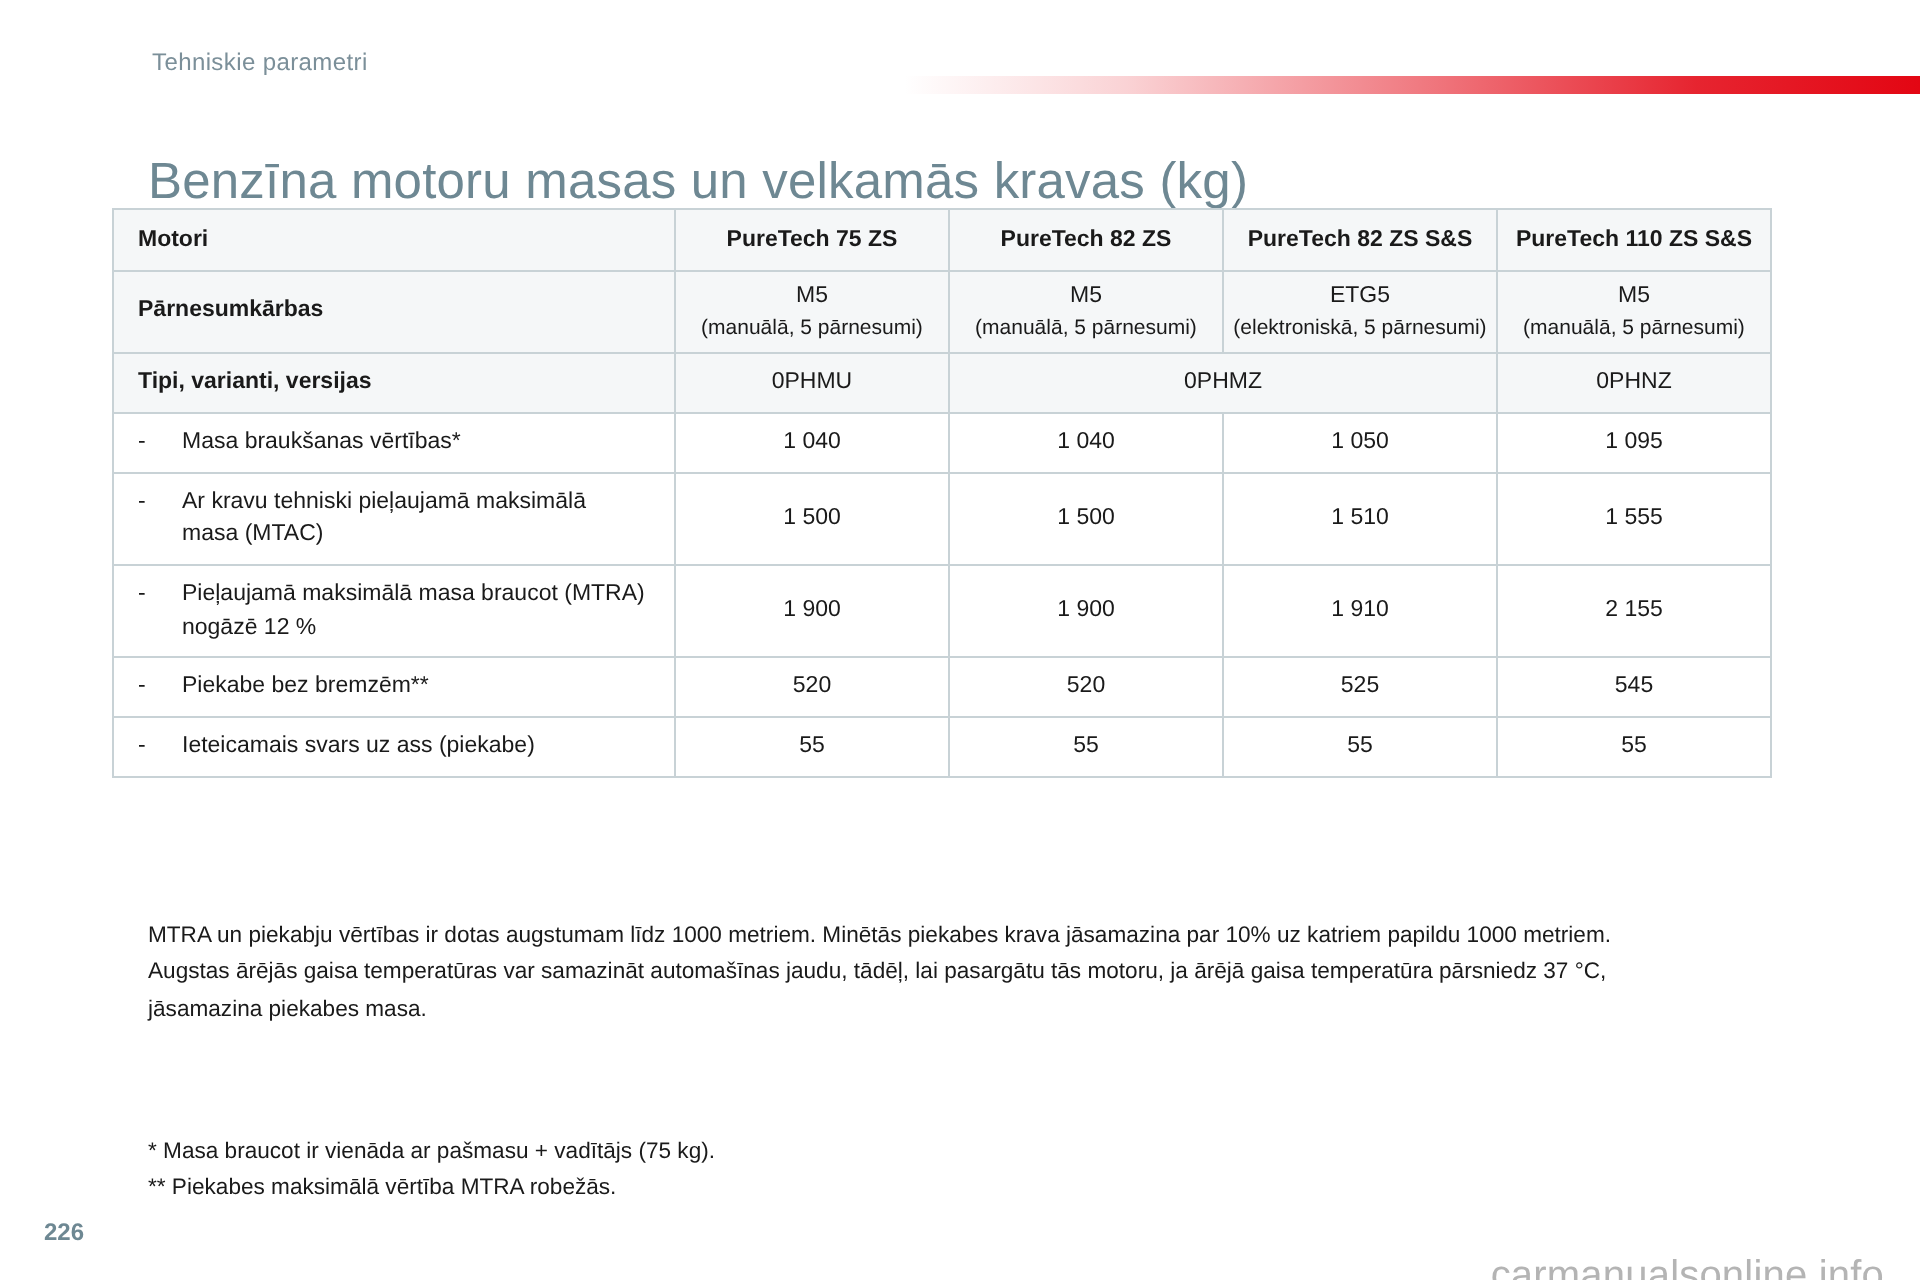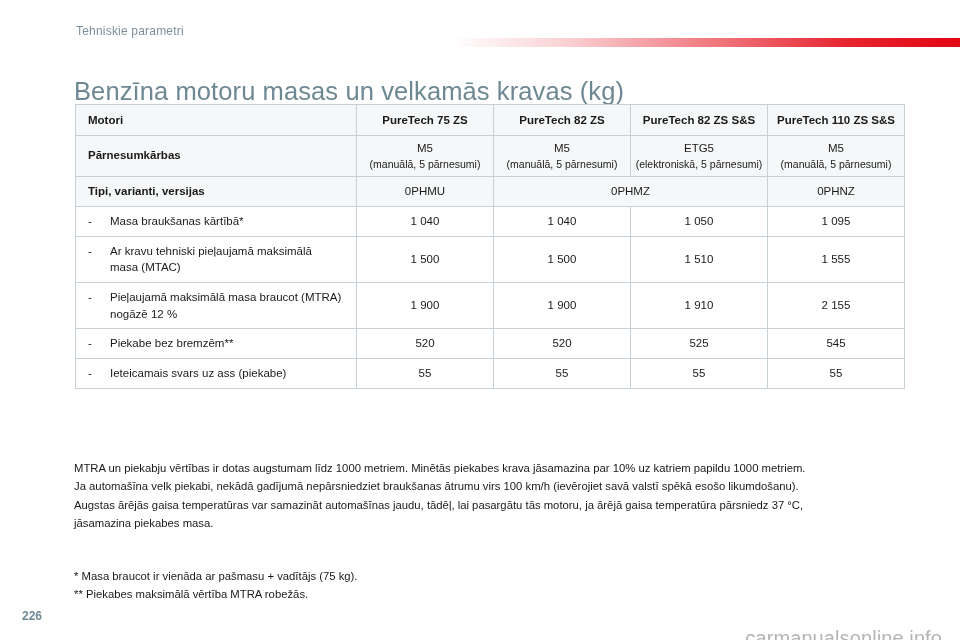--- a/index.html
+++ b/index.html
@@ -42,21 +42,21 @@
     font-size: 25.5px;
     font-weight: 400;
     color: #6e8893;
     letter-spacing: 0.1px;
     white-space: nowrap;
   }
 
   
   .spec-table {
     position: absolute;
-    left: 75px;
+    left: 56px;
     top: 104px;
     width: 829px;
     border-collapse: collapse;
     table-layout: fixed;
   }
   .spec-table td {
     border: 1px solid #c8d2d6;
     font-size: 11.5px;
     color: #1a1a1a;
     vertical-align: middle;
@@ -215,21 +215,21 @@
     <tr class="variant-row">
       <td class="label-cell">Tipi, varianti, versijas</td>
       <td>0PHMU</td>
       <td colspan="2">0PHMZ</td>
       <td>0PHNZ</td>
     </tr>
 
 
     <tr class="data-row">
       <td class="label-cell">
-        <span class="dash">-</span><span class="lbl-text">Masa braukšanas kārtībā*</span>
+        <span class="dash">-</span><span class="lbl-text">Masa braukšanas vērtības*</span>
       </td>
       <td>1 040</td>
       <td>1 040</td>
       <td>1 050</td>
       <td>1 095</td>
     </tr>
 
     <tr class="data-row">
       <td class="label-cell">
         <span class="dash">-</span><span class="lbl-text"><span>Ar kravu tehniski pieļaujamā maksimālā</span><br><span>masa (MTAC)</span></span>
@@ -268,21 +268,20 @@
       <td>55</td>
       <td>55</td>
       <td>55</td>
       <td>55</td>
     </tr>
   </tbody>
 </table>
 
 <div class="note-block">
   <p>MTRA un piekabju vērtības ir dotas augstumam līdz 1000 metriem. Minētās piekabes krava jāsamazina par 10% uz katriem papildu 1000 metriem.</p>
-  <p>Ja automašīna velk piekabi, nekādā gadījumā nepārsniedziet braukšanas ātrumu virs 100 km/h (ievērojiet savā valstī spēkā esošo likumdošanu).</p>
   <p>Augstas ārējās gaisa temperatūras var samazināt automašīnas jaudu, tādēļ, lai pasargātu tās motoru, ja ārējā gaisa temperatūra pārsniedz 37 °C,</p>
   <p>jāsamazina piekabes masa.</p>
 </div>
 
 <div class="footnotes">
   <p>* Masa braucot ir vienāda ar pašmasu + vadītājs (75 kg).</p>
   <p>** Piekabes maksimālā vērtība MTRA robežās.</p>
 </div>
 
 <div class="page-number">226</div>

